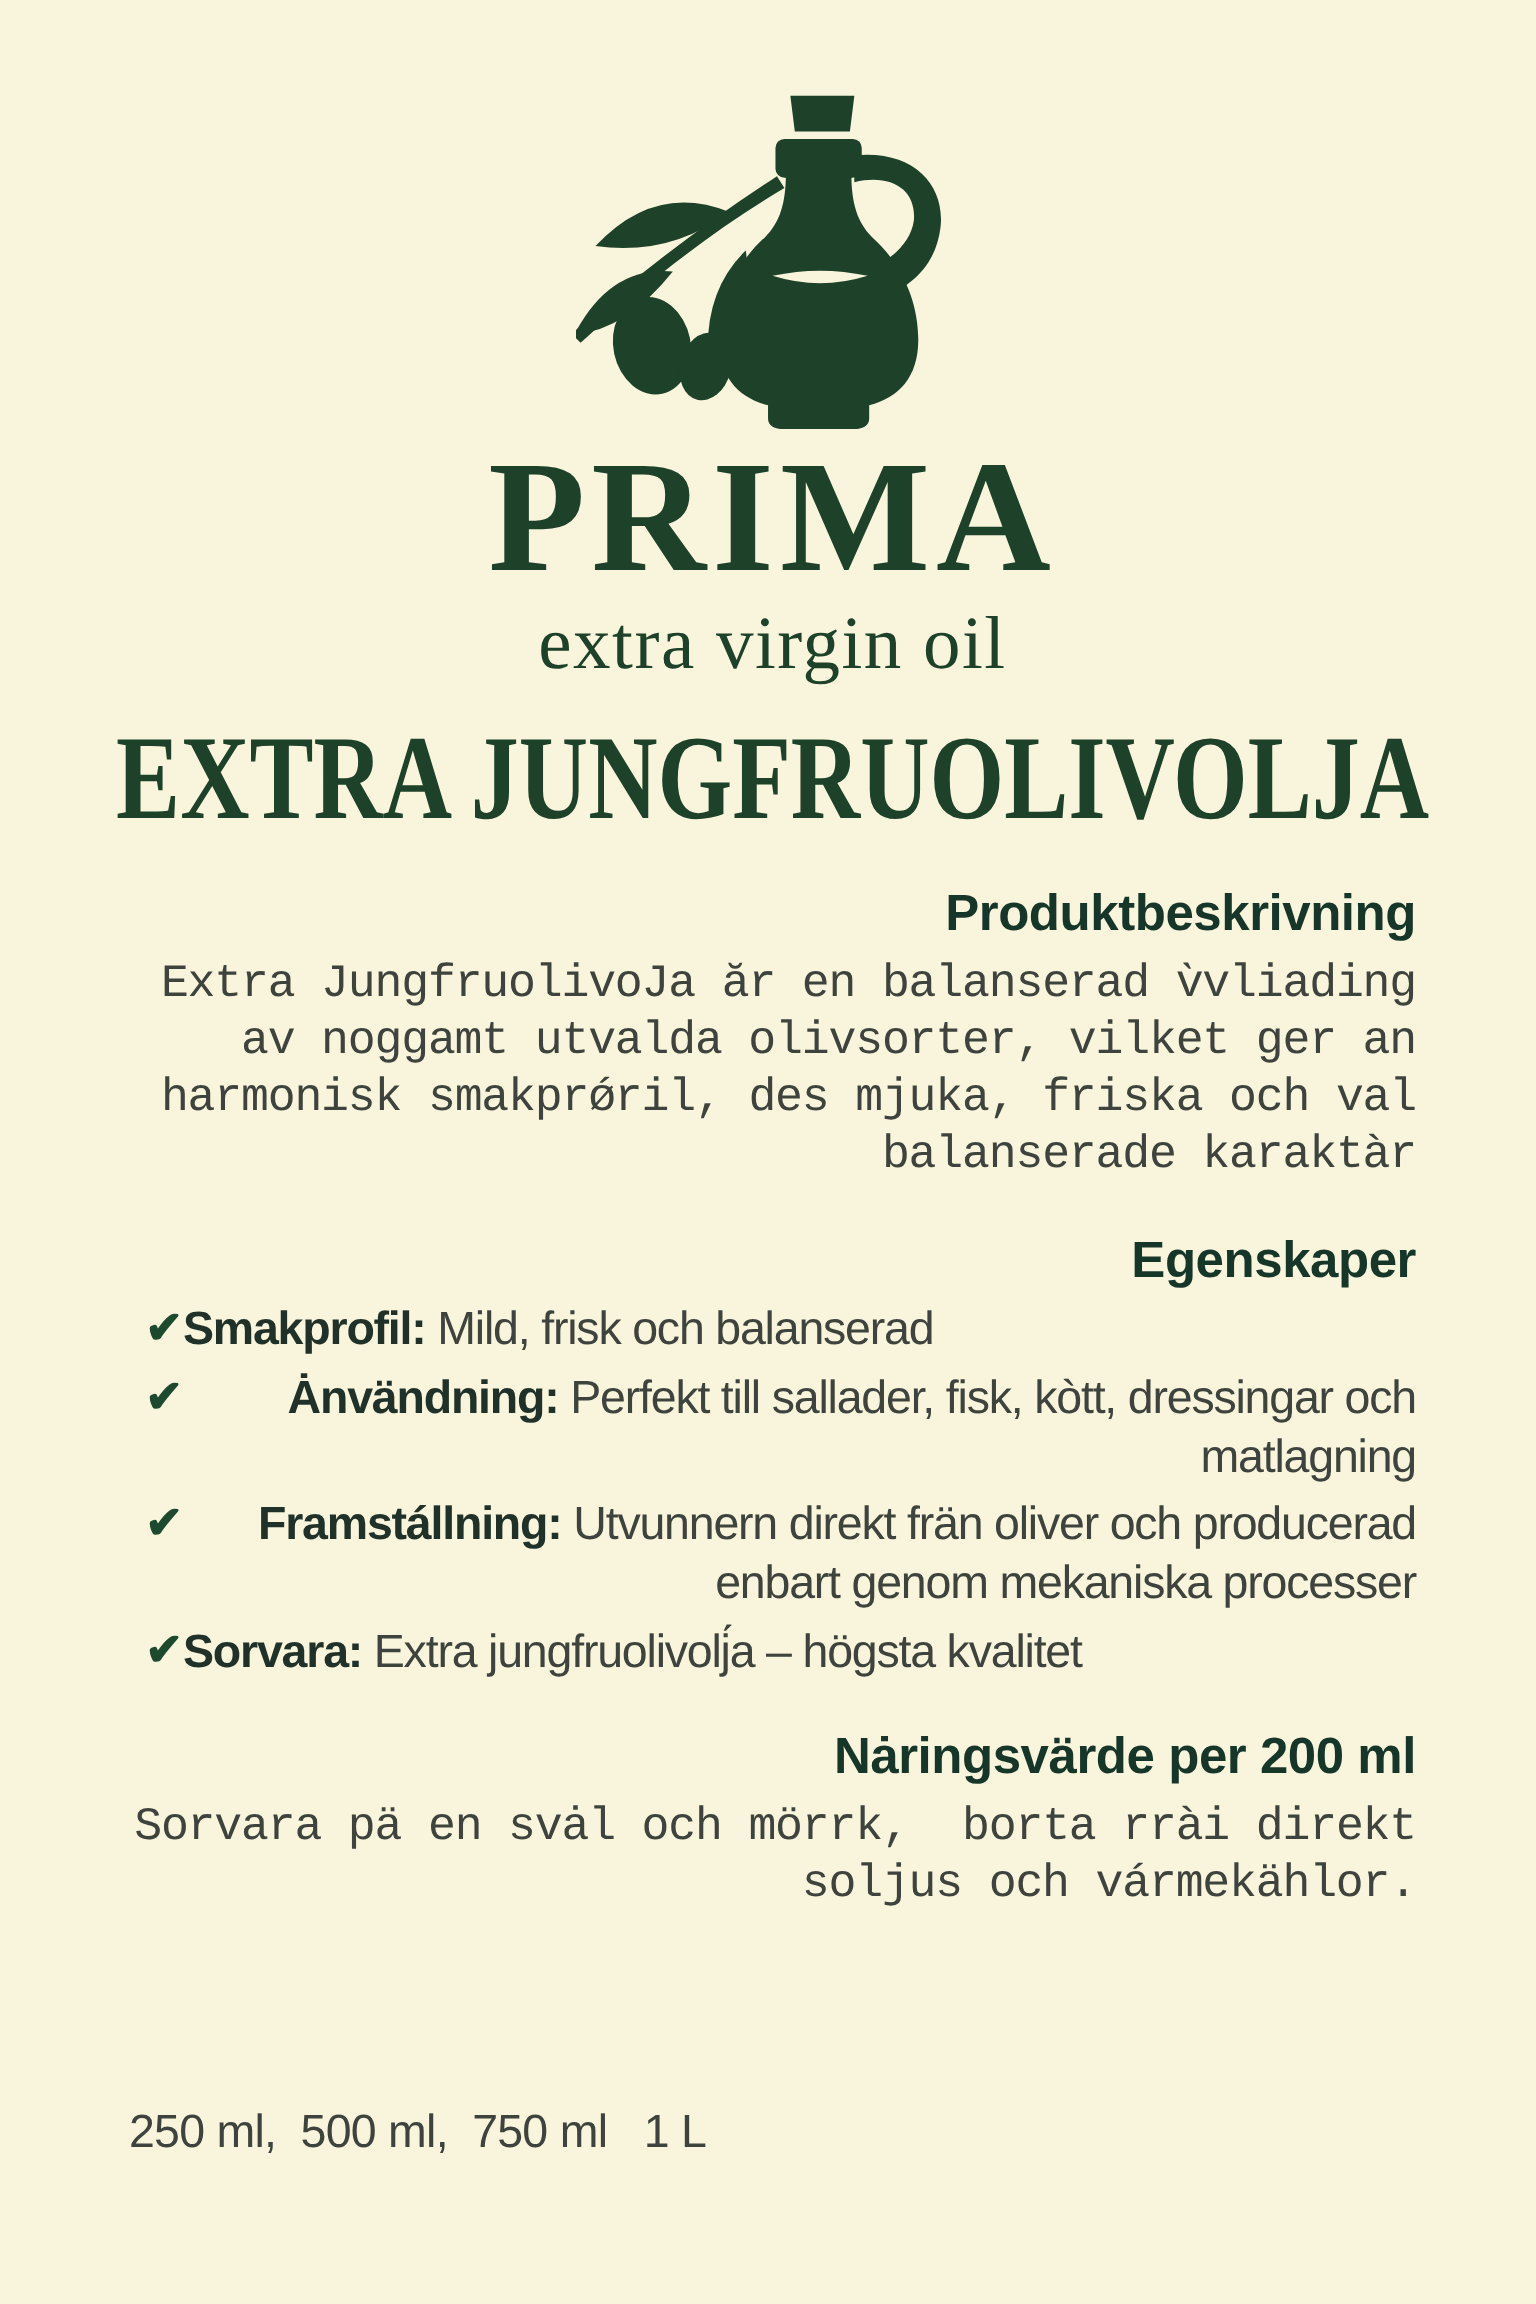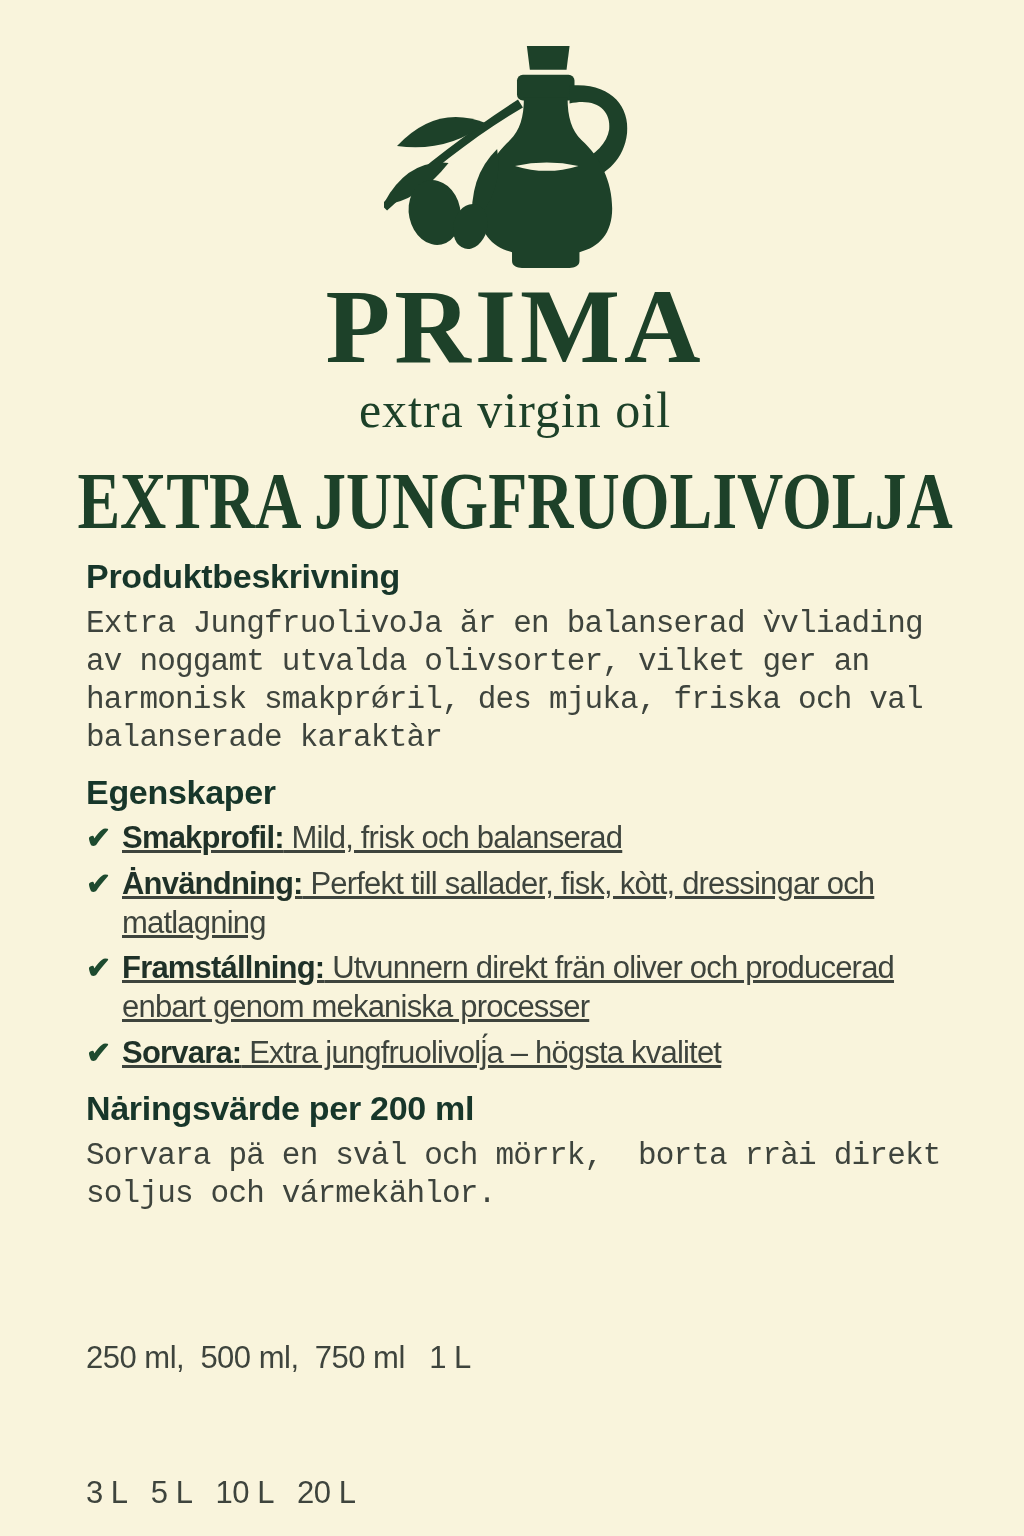--- a/index.html
+++ b/index.html
@@ -6,21 +6,21 @@
   body{
     width:1024px;height:1536px;
     background:#f9f4dc;
     font-family:"Liberation Sans", sans-serif;
     color:#3e443d;
     overflow:hidden;
   }
   .label{
     box-sizing:border-box;
     width:1024px;height:1536px;
-    padding:34px 80px 0 86px;
+    padding:52px 80px 0 86px;
   }
   
   .brand-header{
     display:flex;flex-direction:column;align-items:center;
     margin-bottom:18px;
   }
   .logo-art{width:262px;height:238px;}
   .brand-name{
     font-family:"Liberation Serif", serif;
     font-weight:700;
@@ -59,39 +59,38 @@
     letter-spacing:-0.3px;
   }
   .body-text{
     font-size:31px;
     line-height:1.22;
     letter-spacing:-0.8px;
     color:#3e443d;
     white-space:pre-wrap;
     max-width:880px;
   }
-  .sec{margin-top:17px;}
+  .sec{margin-top:32px;text-align:right;}
   .sec .body-text{margin-top:10px;font-family:Liberation Mono, monospace;}
   
   .bullet-list{margin-top:8px;display:flex;flex-direction:column;gap:7px;}
   .bullet-row{display:flex;align-items:flex-start;}
   .check{
     color:#1d4a2f;
     font-size:30px;
     font-weight:700;
     line-height:1.25;
     width:36px;
     flex:0 0 36px;
   }
   .bullet-body{
     font-size:31px;
     line-height:1.25;
     letter-spacing:-0.8px;
     max-width:840px;
-    text-decoration:underline;
   }
   .bullet-label{font-weight:700;color:#1f3128;}
   .bullet-text{color:#3e443d;}
   
   .pack-row{display:flex;align-items:flex-start;margin-top:34px;}
   .pack-heading{flex:0 0 410px;}
   .pack-sizes{
     font-size:31px;color:#3e443d;letter-spacing:-0.5px;
     line-height:1.45;
     white-space:pre;

